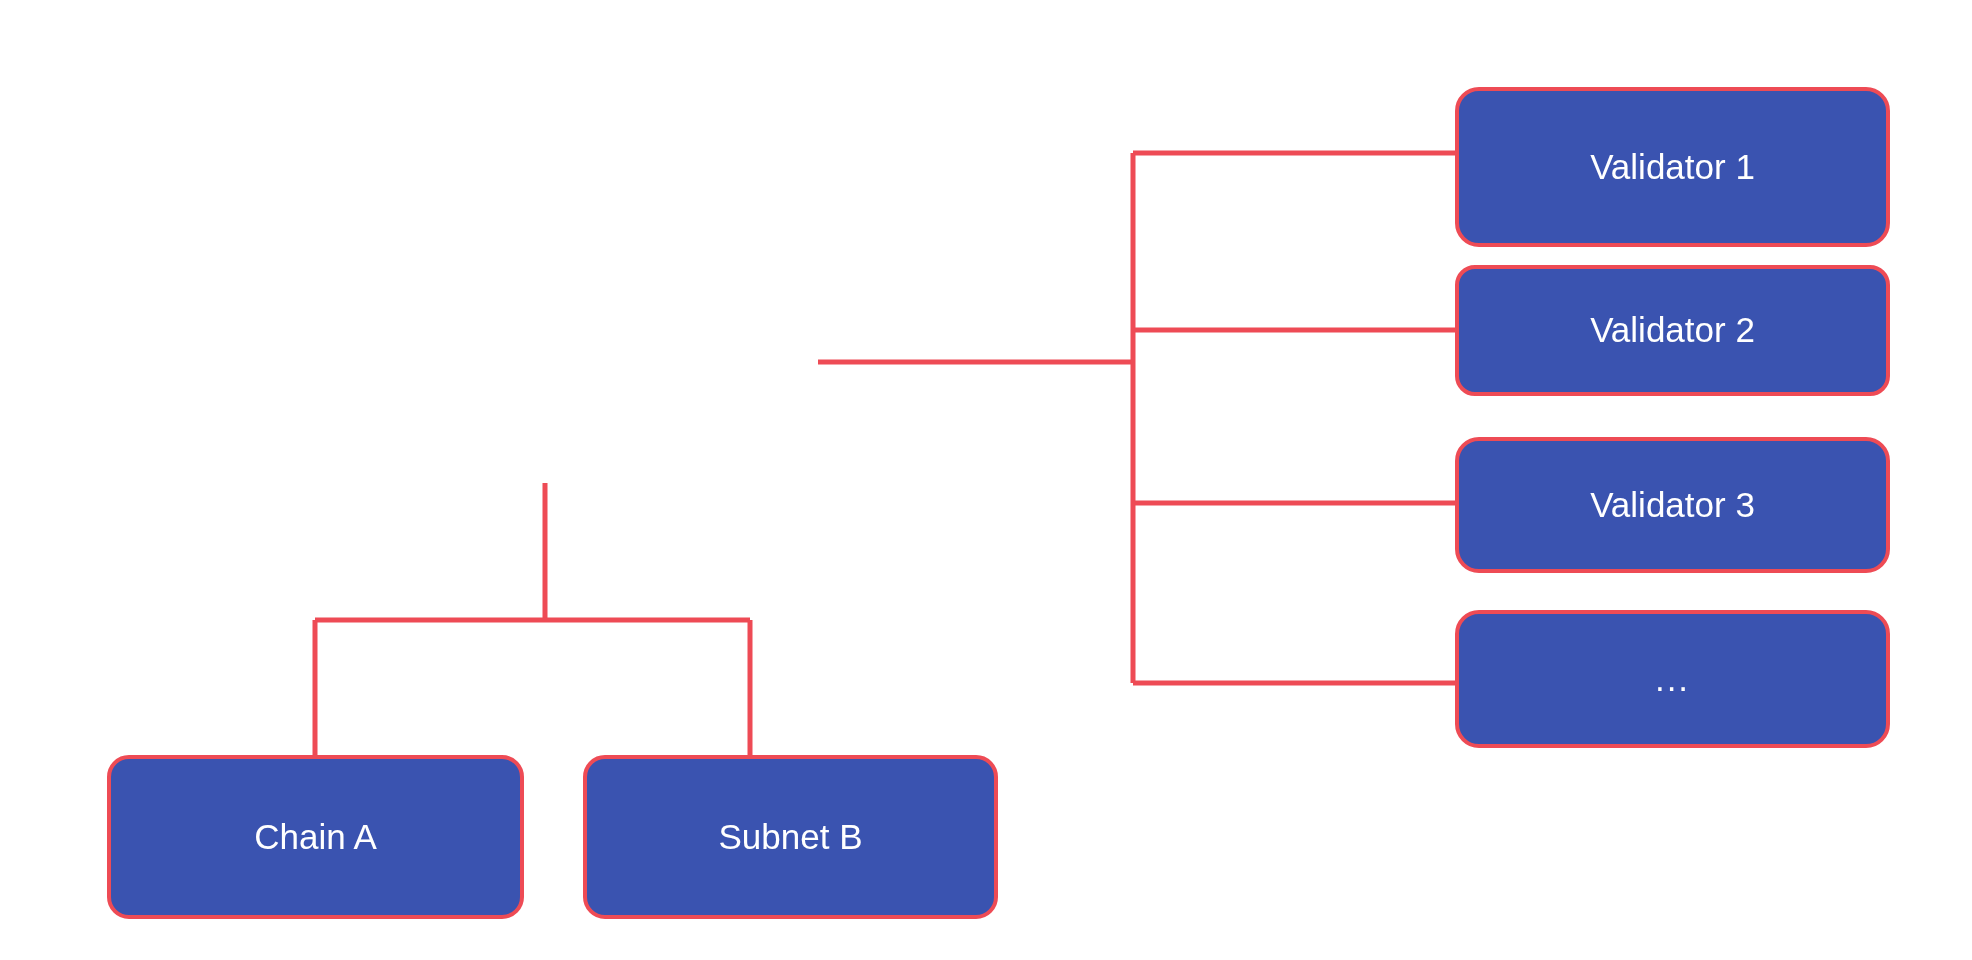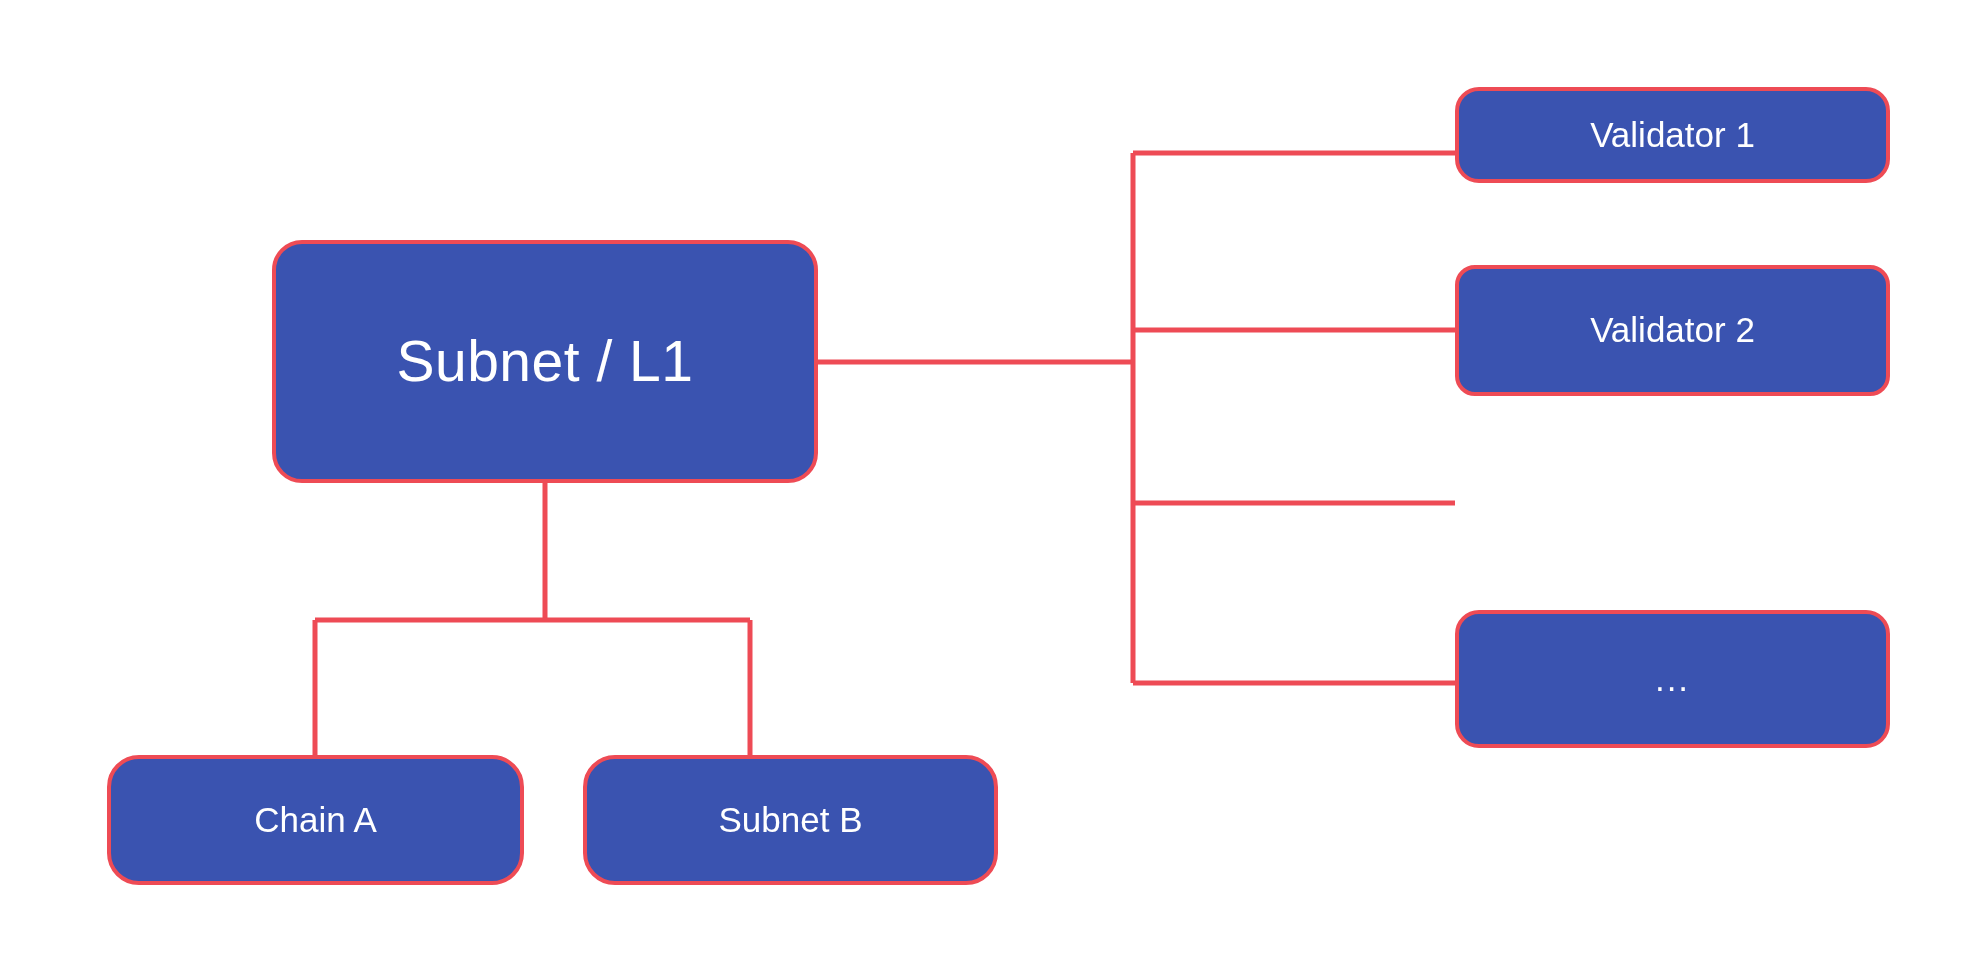--- a/index.html
+++ b/index.html
@@ -45,33 +45,33 @@
     left: 272px;
     top: 240px;
     width: 546px;
     height: 243px;
     border-radius: 30px;
     font-size: 57px;
     letter-spacing: 0.5px;
   }
   .node-chain {
     top: 755px;
-    height: 130px;
+    height: 164px;
     font-size: 35px;
-    border-radius: 32px;
+    border-radius: 22px;
   }
   .node-chain-a { left: 107px; width: 417px; }
   .node-chain-b { left: 583px; width: 415px; }
   .node-validator {
     left: 1455px;
     width: 435px;
     font-size: 35px;
     border-radius: 24px;
   }
-  .node-v1 { top: 87px;  height: 96px; }
+  .node-v1 { top: 87px;  height: 160px; }
   .node-v2 { top: 265px; height: 131px; border-radius: 20px; }
   .node-v3 { top: 437px; height: 136px; }
   .node-v4 { top: 610px; height: 138px; }
   .node-ellipsis {
     font-size: 35px;
     letter-spacing: 2px;
   }
 </style>
 </head>
 <body>
@@ -98,38 +98,38 @@
 
       <path d="M 315 620 L 750 620"></path>
 
       <path d="M 315 620 L 315 757"></path>
 
       <path d="M 750 620 L 750 757"></path>
 
     </g>
   </svg>
 
-  <div class="node node-subnet">
-    <span>Subnet / L1</span>
-  </div>
 
   <div class="node node-chain node-chain-a">
     <span>Chain A</span>
   </div>
 
   <div class="node node-chain node-chain-b">
     <span>Subnet B</span>
   </div>
 
   <div class="node node-validator node-v1">
     <span>Validator 1</span>
   </div>
 
   <div class="node node-validator node-v2">
     <span>Validator 2</span>
   </div>
 
+  <div class="node node-validator node-v3">
+    <span>Validator 3</span>
+  </div>
 
   <div class="node node-validator node-v4">
     <span class="node-ellipsis">...</span>
   </div>
 
 </div>
 
 </body></html>

